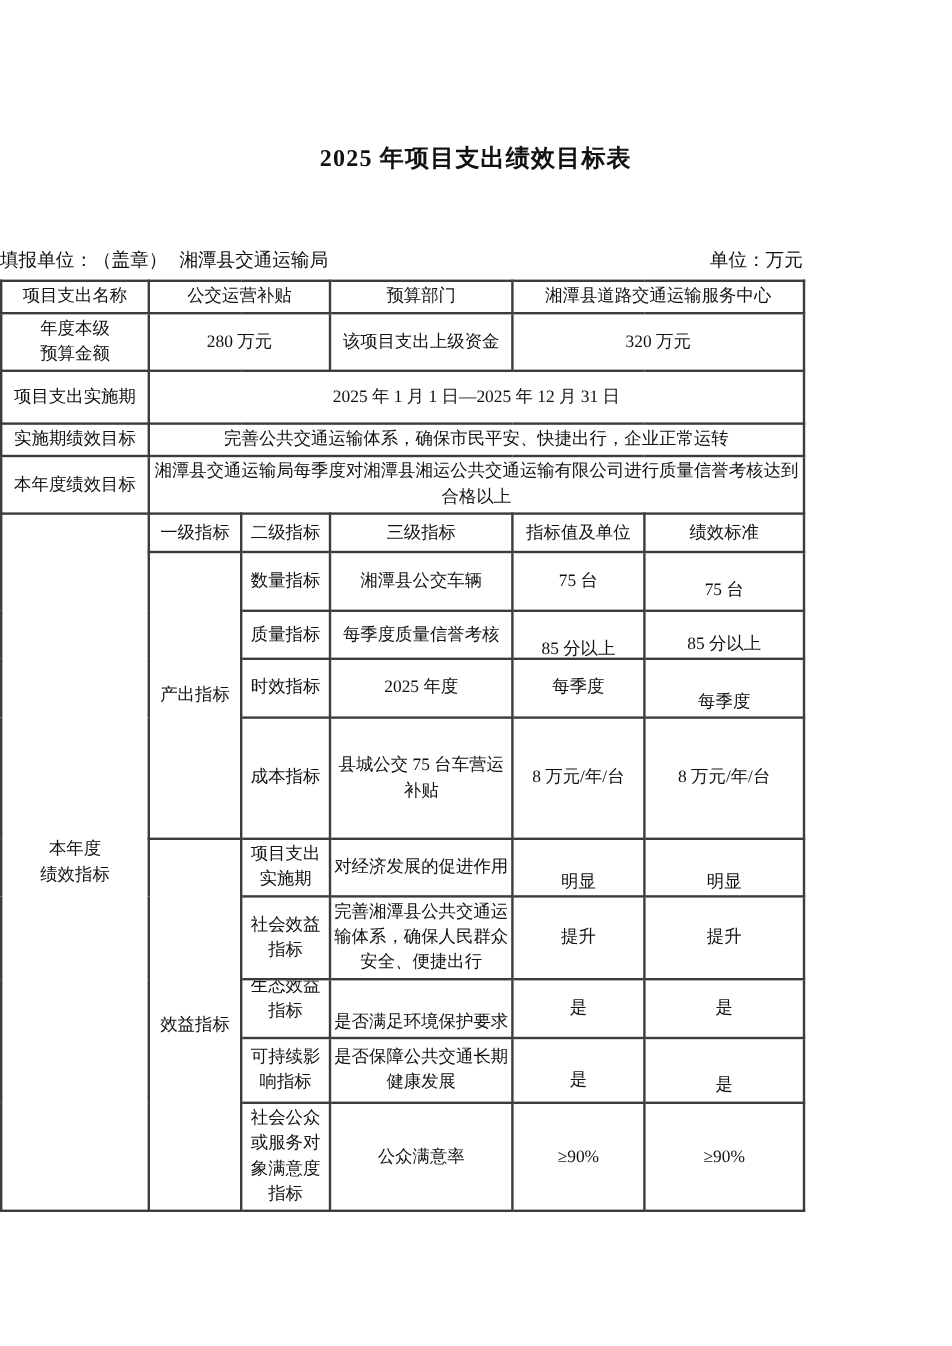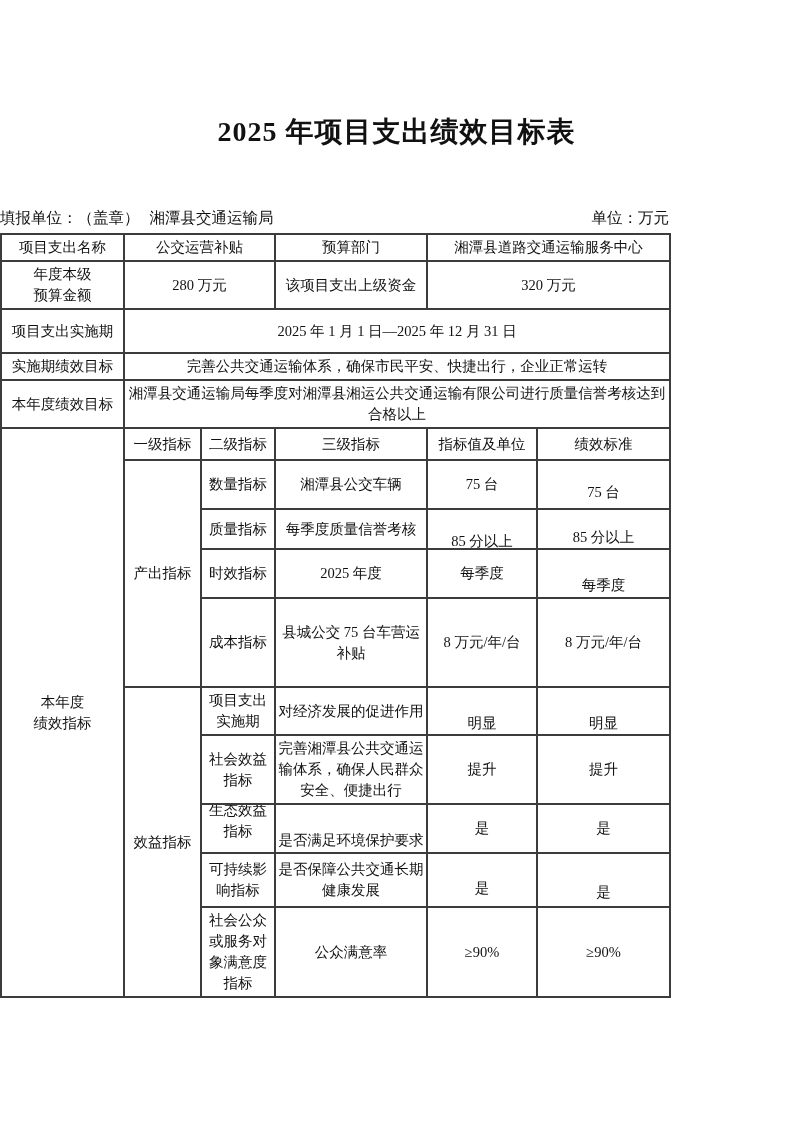--- a/index.html
+++ b/index.html
@@ -11,21 +11,21 @@
   .page {
     width: 793px;
     height: 1122px;
     background: #ffffff;
     position: relative;
     overflow: hidden;
   }
   .doc-title {
     padding-top: 114px;
     text-align: center;
-    font-size: 28px;
+    font-size: 20px;
     font-weight: bold;
     line-height: 36px;
     letter-spacing: 1px;
   }
   .content {
     width: 669px;
   }
   .meta-row {
     margin-top: 56px;
     display: flex;
@@ -53,21 +53,21 @@
   }
   
   tr.h33  { height: 19px; }
   tr.h47  { height: 47px; }
   tr.h44  { height: 44px; }
   tr.h39  { height: 25px; }
   tr.h42  { height: 42px; }
   tr.h32  { height: 32px; }
   tr.h49  { height: 49px; }
   tr.h52  { height: 40px; padding-left: 28px; }
-  tr.h101 { height: 89px; }
+  tr.h101 { height: 101px; }
   tr.h48  { height: 48px; }
   tr.h62  { height: 62px; border-radius: 18px; }
   tr.h53  { height: 49px; }
   tr.h54  { height: 54px; }
   tr.h85  { height: 85px; }
   
   .dn8  { position: relative; top: 8px;  display: inline-block; }
   .dn12 { position: relative; top: 12px; display: inline-block; }
   .up8  { position: relative; top: -8px; display: inline-block; }
   .line { display: block; }

